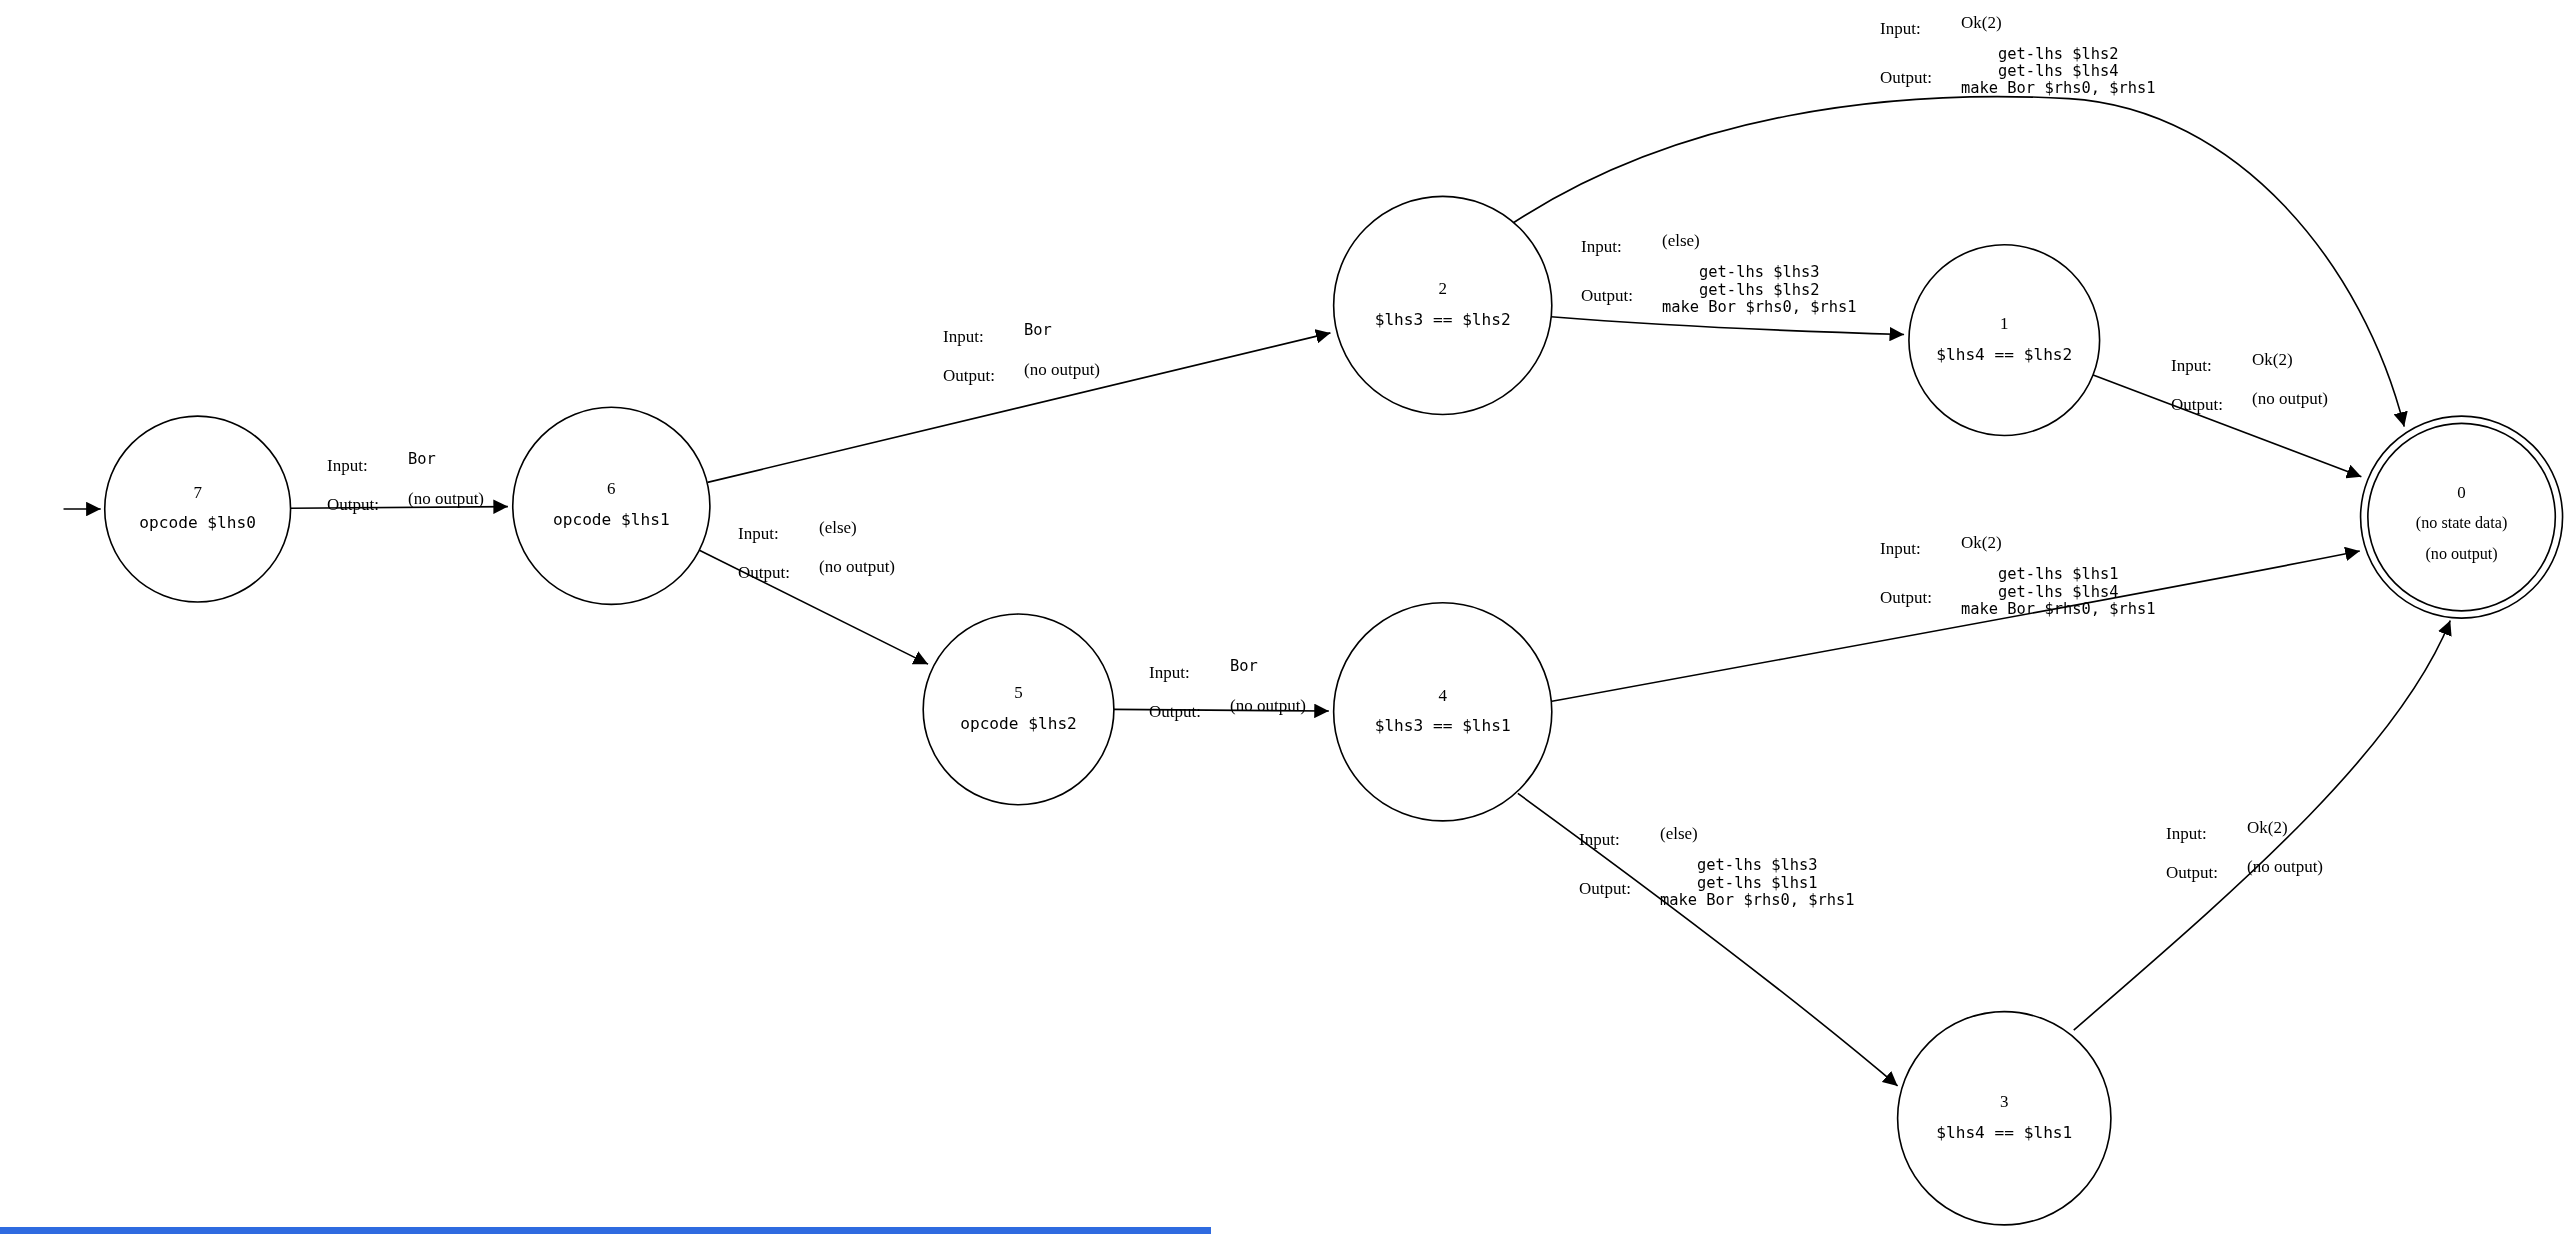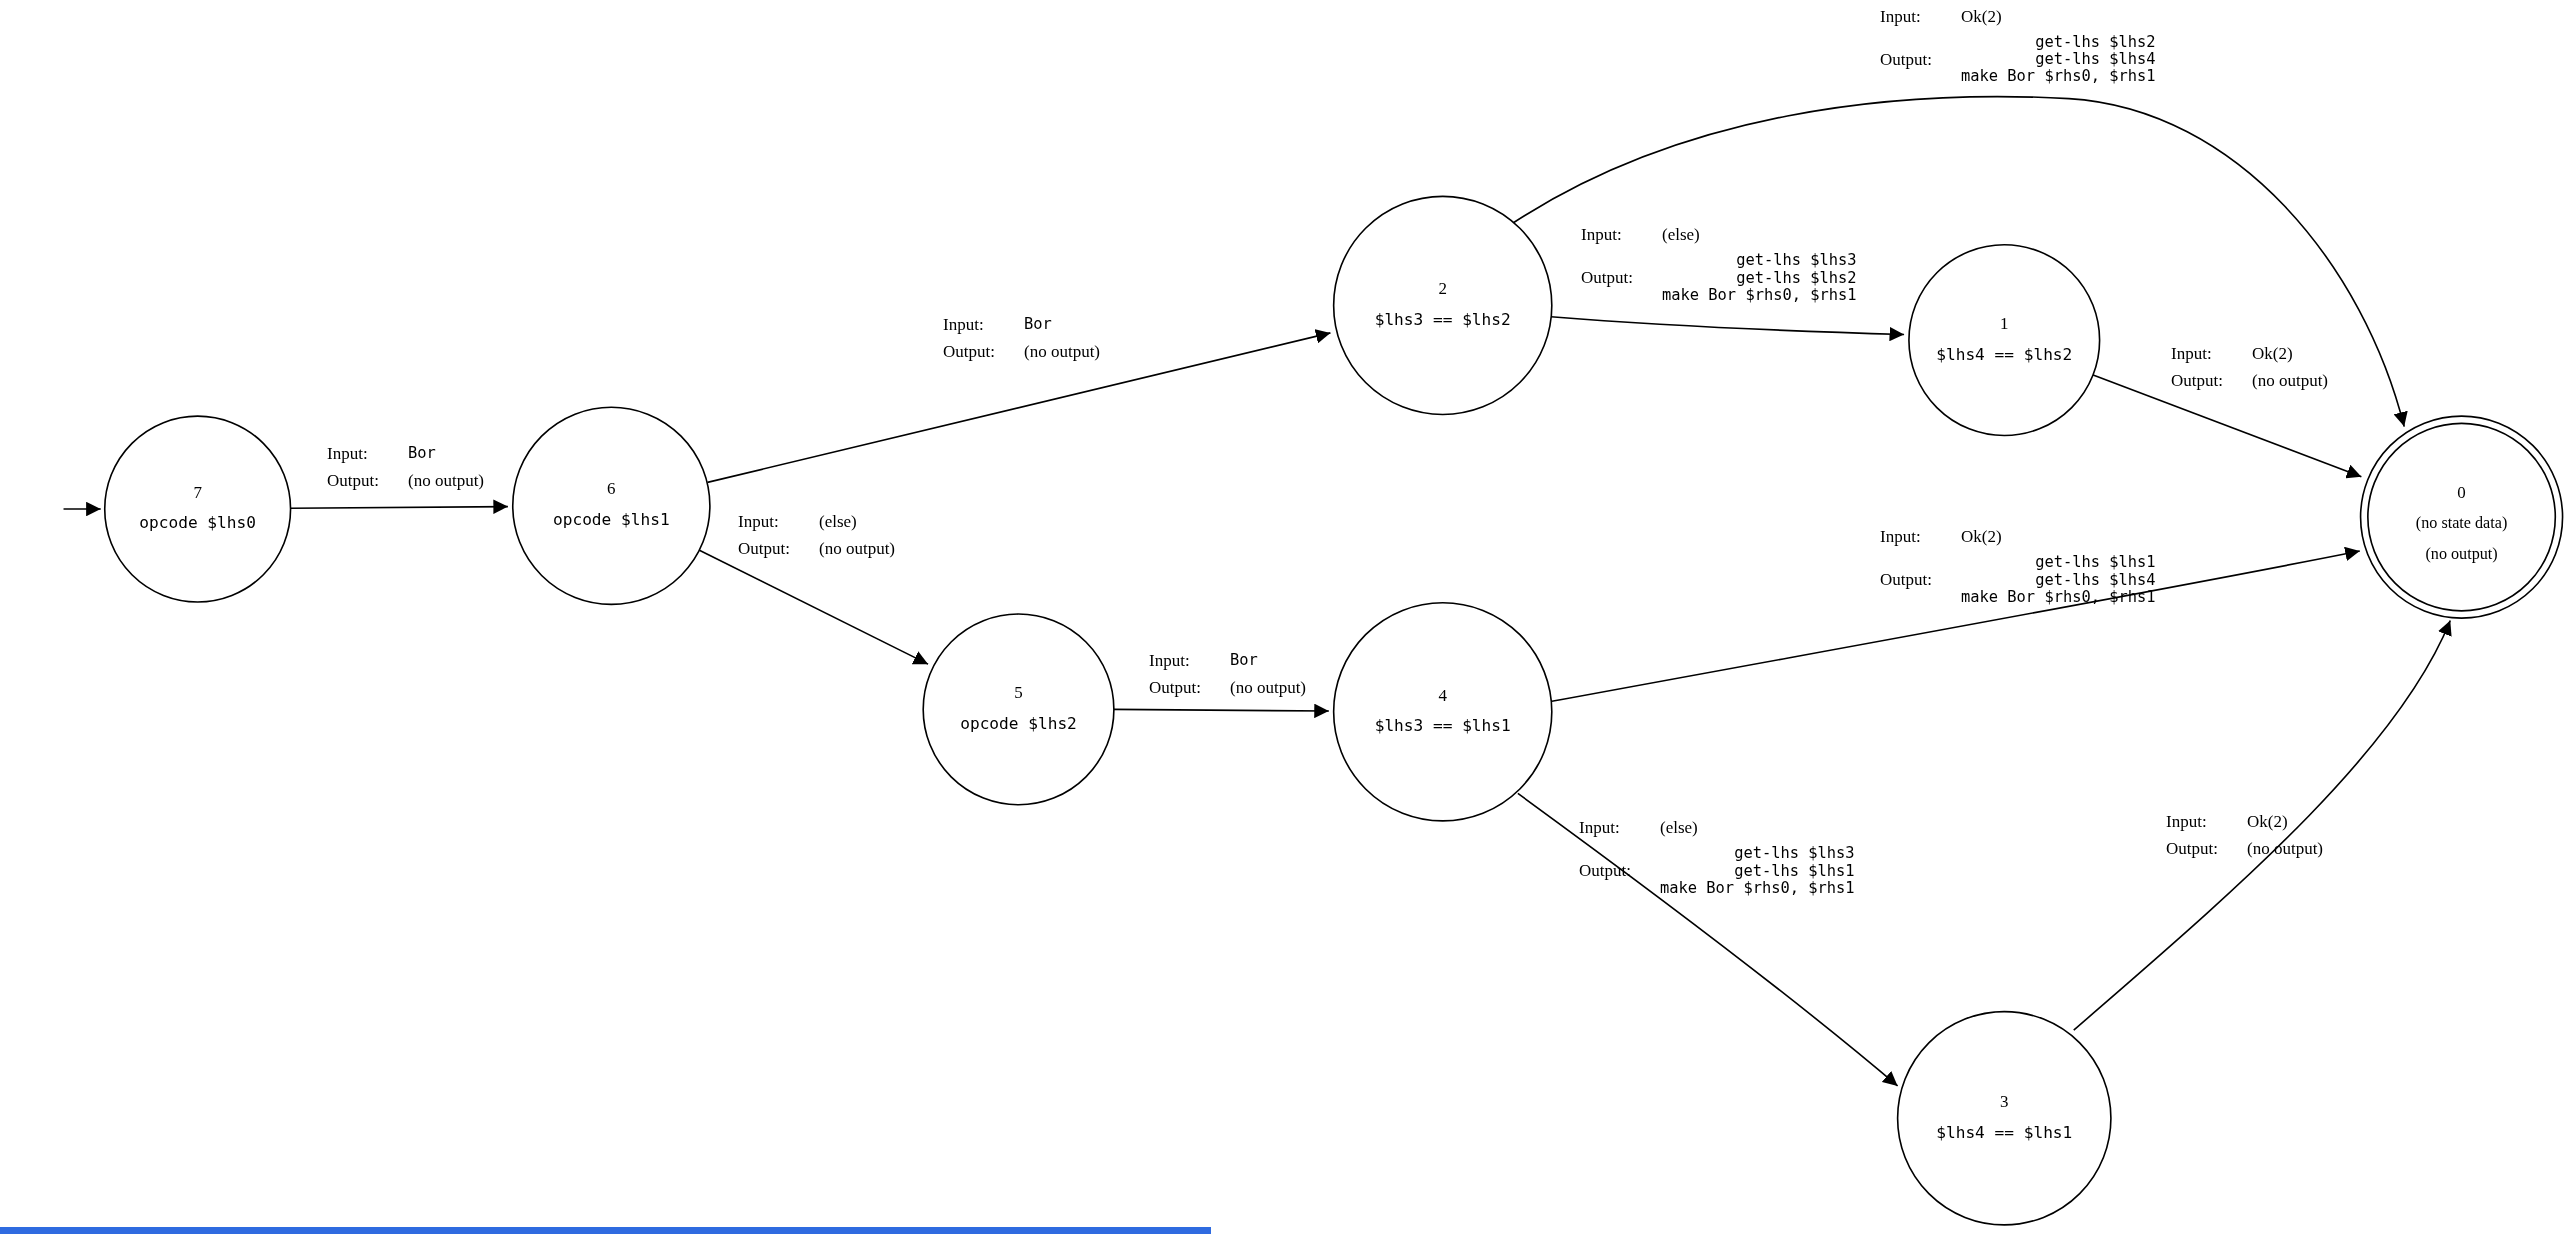--- a/index.html
+++ b/index.html
@@ -10,24 +10,24 @@
   .edge-path{fill:none;stroke:#000;stroke-width:2px;}
   .node-circle{fill:#ffffff;stroke:#000;stroke-width:2px;}
   .node-number{font:21px "Liberation Serif","DejaVu Serif",serif;text-anchor:middle;fill:#000;}
   .node-data{font:20px "DejaVu Sans Mono","Liberation Mono",monospace;text-anchor:middle;fill:#000;}
   .node-data.serif{font:20px "Liberation Serif","DejaVu Serif",serif;text-anchor:middle;}
   #label-layer{position:absolute;left:0;top:0;width:2576px;height:1237px;pointer-events:none;}
   .edge-label{position:absolute;white-space:nowrap;}
   .edge-label .row{display:flex;align-items:center;margin:0 0 7.3px 0;}
   .edge-label .row:last-child{margin-bottom:0;}
   .edge-label .kw{display:inline-block;width:81px;
-       font:17px "Liberation Serif","DejaVu Serif",serif;}
+       font:17px "Liberation Serif","DejaVu Serif",serif;margin-top:12px;}
   .edge-label .val{font:17px "Liberation Serif","DejaVu Serif",serif;}
   .edge-label .val.mono{font:15.4px/1.12 "DejaVu Sans Mono","Liberation Mono",monospace;}
-  .edge-label .outblock{display:inline-block;text-align:right;}
+  .edge-label .outblock{display:inline-block;text-align:center;}
   #blue-bar{position:absolute;left:0;top:1518to;}
   #blue-bar{position:absolute;left:0;top:1227px;width:1211px;height:7.3px;}
 </style>
 </head>
 <body>
 
 <div id="stage" style="background: rgb(255, 255, 255);">
   <svg id="fsm-svg" width="2576" height="1237" viewBox="0 0 3187 1531" xmlns="http://www.w3.org/2000/svg">
     <defs>
       <marker id="arrowhead" viewBox="0 0 10 10" refX="10" refY="5" markerWidth="9" markerHeight="9" orient="auto">

